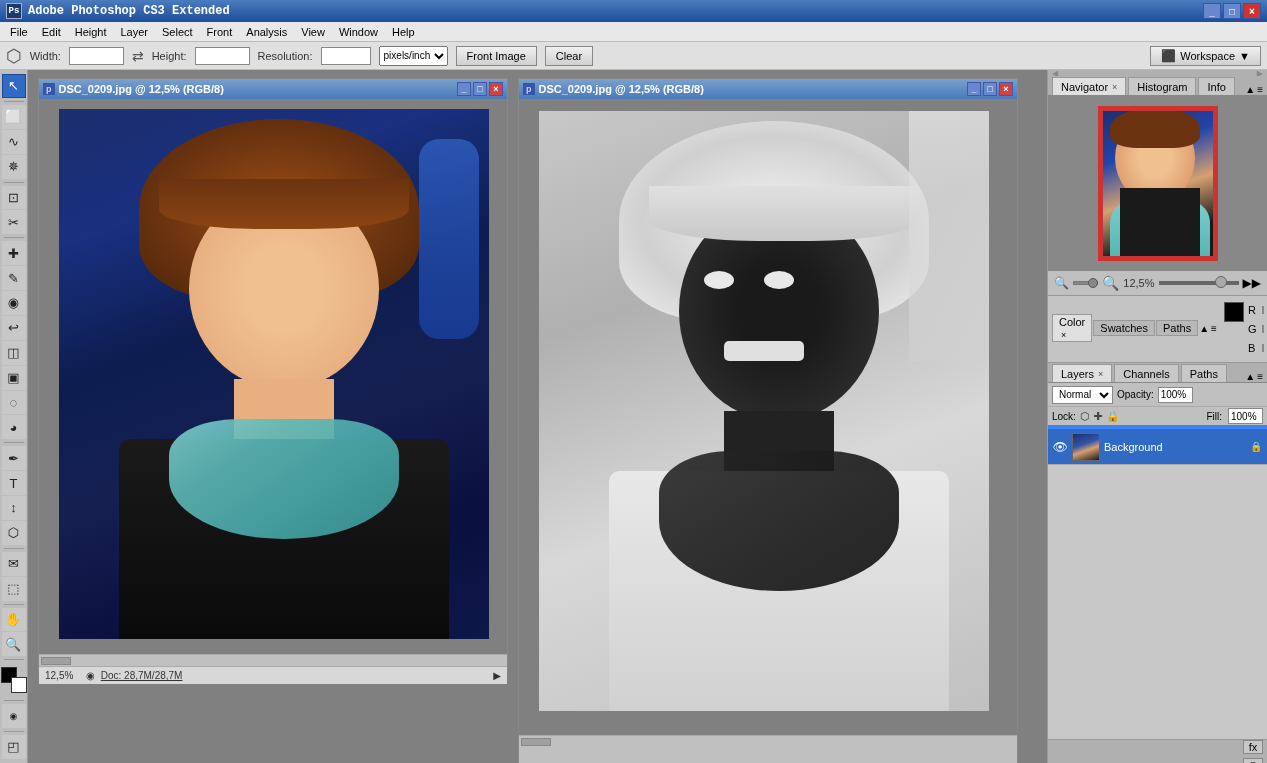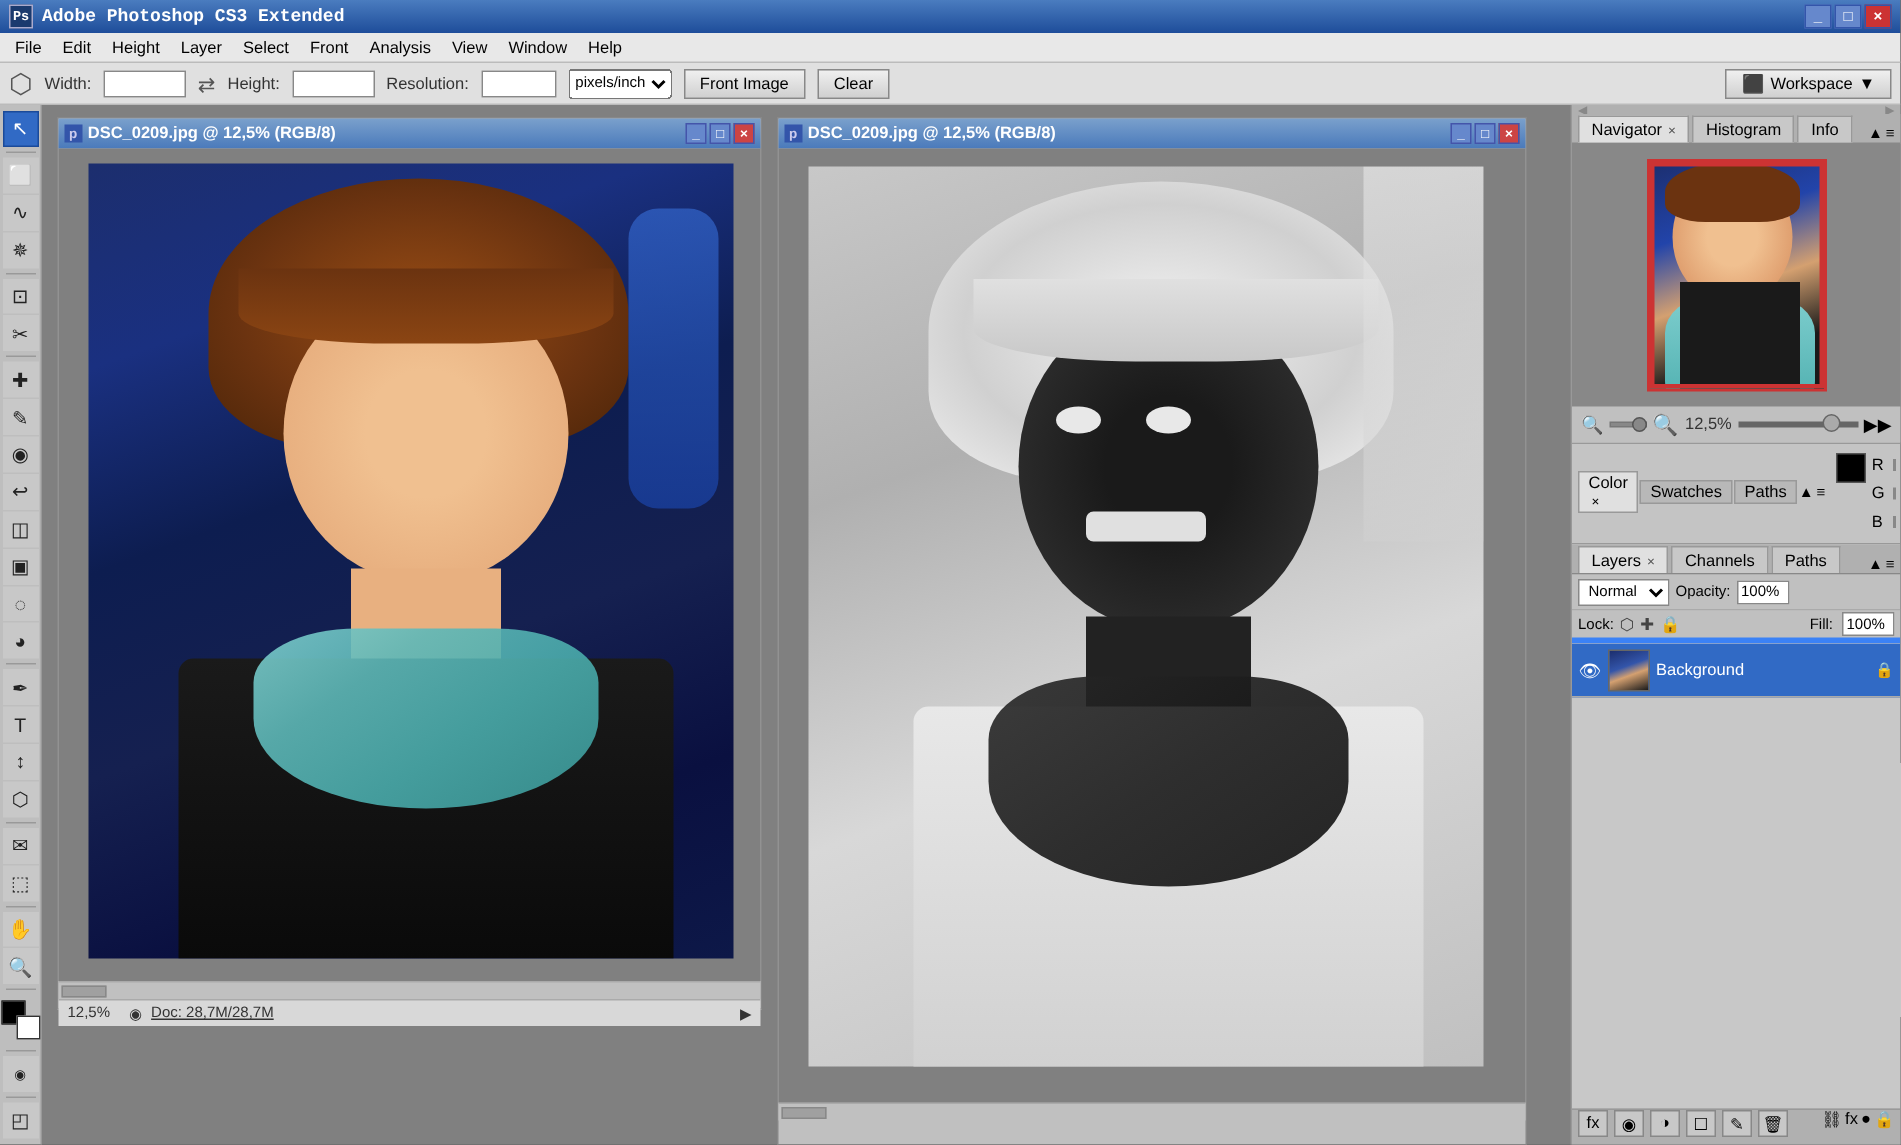--- a/index.html
+++ b/index.html
@@ -178,21 +178,21 @@
     .layer-item {
       height: 36px; display: flex; align-items: center; padding: 0 4px; gap: 4px;
       border-bottom: 1px solid #aaa; cursor: pointer;
     }
     .layer-item.active { background: #316ac5; color: white; }
     .layer-eye { width: 16px; text-align: center; font-size: 12px; cursor: pointer; }
     .layer-thumb { width: 28px; height: 28px; background: #888; border: 1px solid #666; flex-shrink: 0; overflow: hidden; }
     .layer-name { font-size: 11px; flex: 1; }
     .layer-lock-icon { font-size: 10px; }
     .layers-footer {
-      height: 24px; background: #b0b0b0; display: flex; align-items: flex-start; padding: 0 4px; gap: 4px; border-top: 1px solid #999;
+      height: 24px; background: #b0b0b0; display: flex; align-items: flex-end; padding: 0 4px; gap: 4px; border-top: 1px solid #999; flex-direction: column;
     }
     .foot-btn { width: 20px; height: 18px; background: #c8c8c8; border: 1px solid #888; display: flex; align-items: center; justify-content: center; cursor: pointer; font-size: 11px; }
 
     
     .doc-scrollbar-h {
       height: 14px; background: #c0c0c0; border-top: 1px solid #aaa;
       display: flex; align-items: center; padding: 0 2px;
     }
   </style>
 </head>

